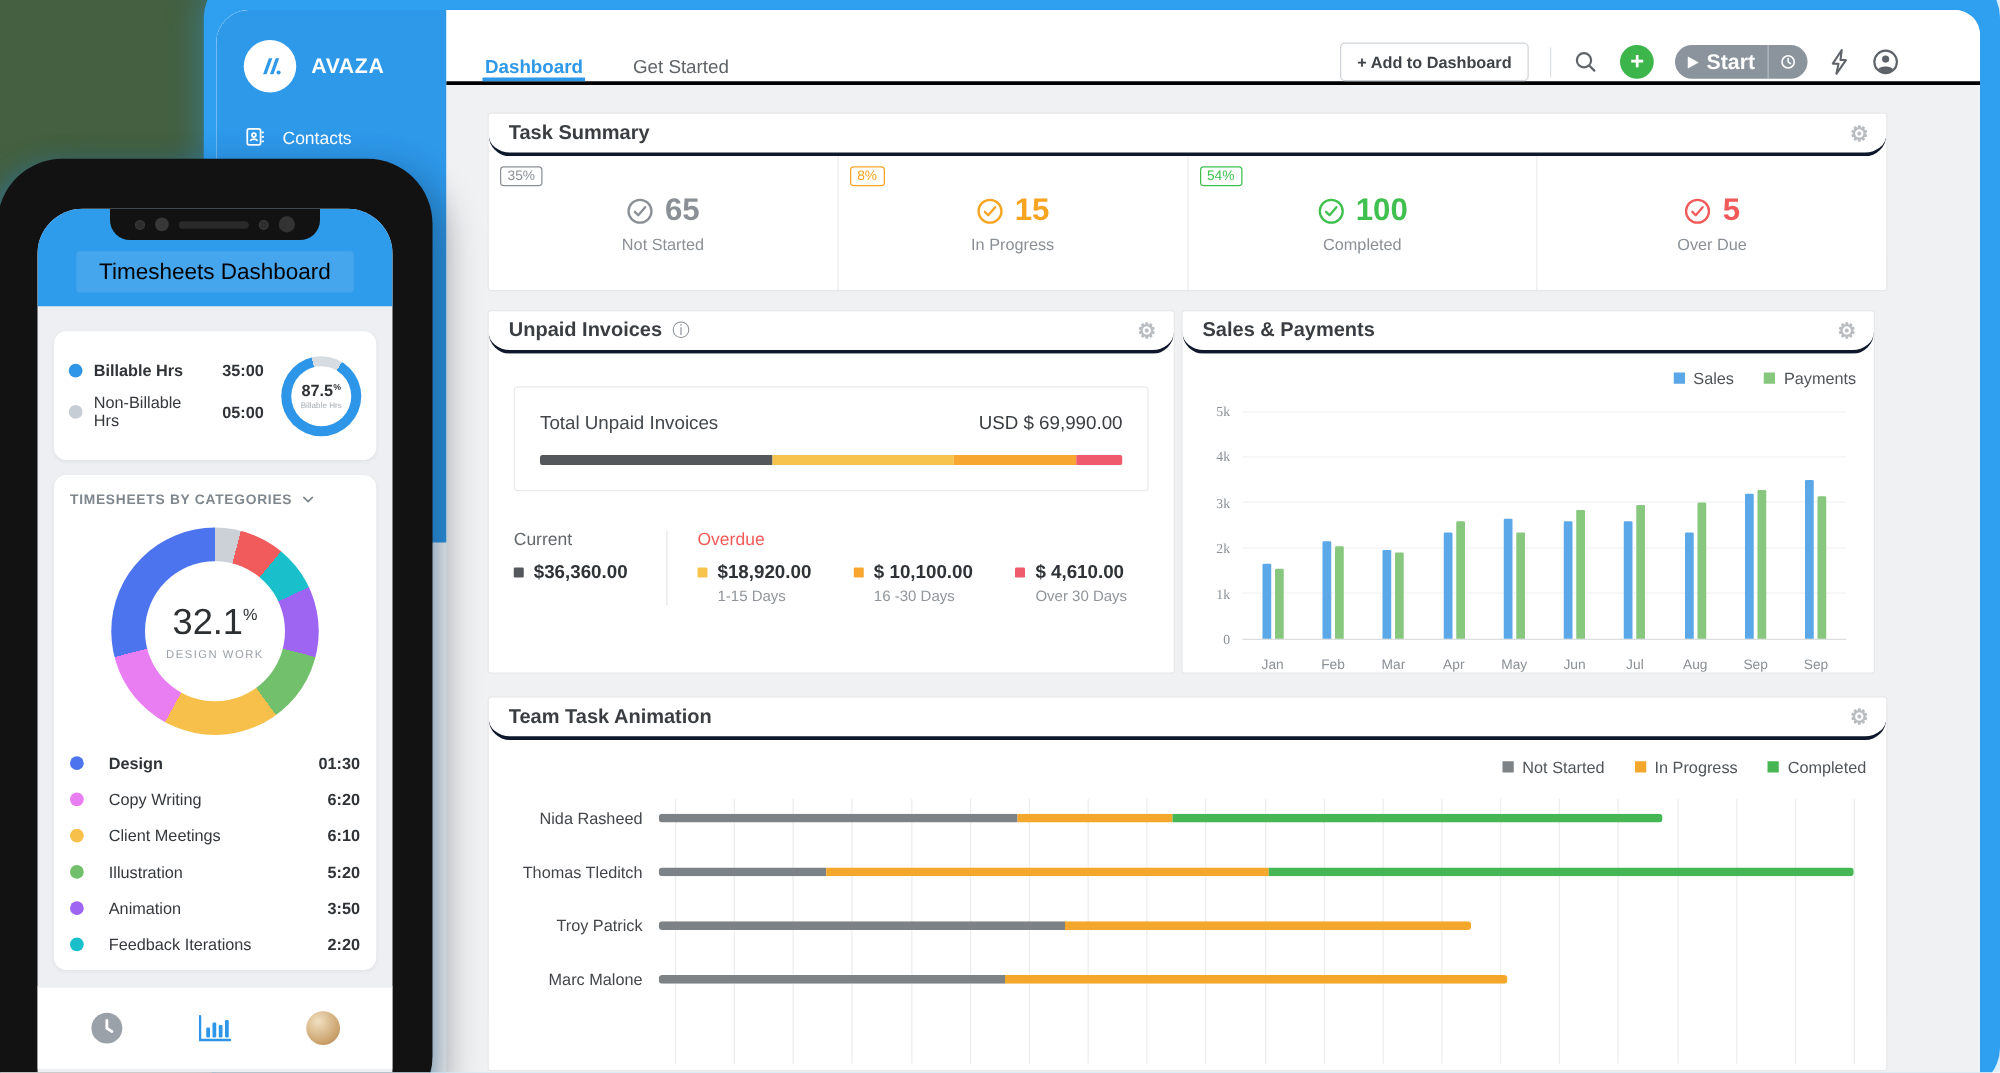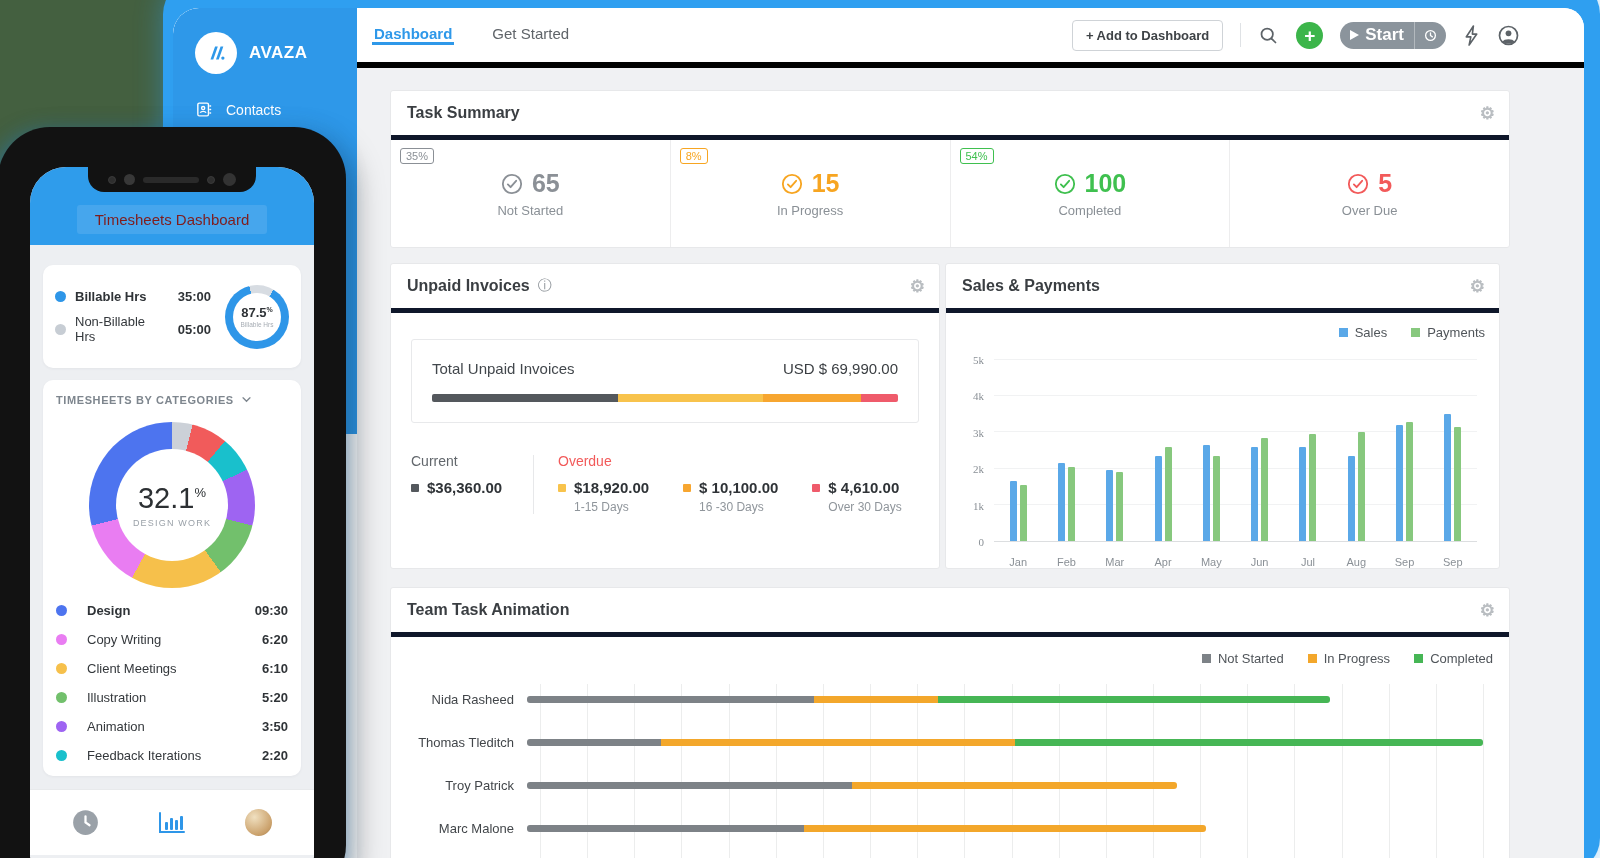--- a/index.html
+++ b/index.html
@@ -18,44 +18,44 @@
     border-top-left-radius:26px; z-index:2; padding:24px 0 0 22px; }
   .brand { display:flex; align-items:center; gap:12px; }
   .brand-mark { width:42px; height:42px; border-radius:50%; background:#fff;
     display:flex; align-items:center; justify-content:center; }
   .brand-name { color:#fff; font-size:17px; font-weight:700; letter-spacing:.5px; }
   .side-item { display:flex; align-items:center; gap:14px; color:#fff; font-size:14px;
     margin-top:27px; cursor:pointer; }
   .side-item:first-of-type { margin-top:42px; }
 
   .main { position:absolute; left:184px; right:0; top:0; bottom:0; }
-  .topbar { height:60px; background:#fff; border-bottom:6px solid #000000;
-    display:flex; align-items:center; padding-left:15px; }
+  .topbar { height:60px; background:#fff; border-bottom:3px solid #000000;
+    display:flex; align-items:flex-end; padding-left:29px; }
   .tab { display:flex; align-items:center; font-size:15px; color:#5f6469; padding:0 2px;
     margin-right:36px; border-bottom:3px solid transparent; font-weight:500; cursor:pointer; }
   .tab.active { color:#2e98e9; border-color:#2e98e9; font-weight:600; }
   .tb-right { margin-left:auto; display:flex; align-items:center; gap:17px; padding-right:64px; }
   .add-btn { border:1px solid #cfd3d7; border-radius:4px; padding:7px 13px; font-size:13px;
     font-weight:600; color:#3f4347; background:#fff; cursor:pointer; white-space:nowrap; }
   .vdiv { width:1px; height:24px; background:#dfe2e5; }
   .icon-btn { display:flex; align-items:center; cursor:pointer; }
   .green-plus { width:27px; height:27px; border-radius:50%; background:#3cb54a; color:#fff;
     display:flex; align-items:center; justify-content:center; font-size:19px; font-weight:700;
     cursor:pointer; line-height:1; }
   .timer { display:flex; align-items:center; background:#8b949c; border-radius:14px; height:27px;
     color:#fff; font-size:17px; font-weight:600; cursor:pointer; }
   .timer .seg1 { display:flex; align-items:center; gap:6px; padding:0 10px; }
   .timer .tdiv { width:1px; height:27px; background:rgba(255,255,255,.35); }
   .timer .seg2 { padding:0 9px; display:flex; }
 
   .content { position:absolute; left:0; right:0; top:60px; bottom:0; background:#f0f1f3;
     padding:22px 0 0 33px; }
   .card { background:#fff; border:1px solid #e7e8ea; border-radius:3px; width:1120px; }
-  .card-h { position:relative; height:49px; display:flex; align-items:center; gap:8px;
-    padding:0 16px; border-bottom:5px solid #0f172a; font-size:16px; font-weight:700; color:#3a3e42; }
+  .card-h { position:relative; height:34px; display:flex; align-items:center; gap:8px;
+    padding:0 16px; border-bottom:3px solid #0f172a; font-size:16px; font-weight:700; color:#3a3e42;border-radius:17px; }
   .gear { position:absolute; right:14px; top:50%; transform:translateY(-50%);
     color:#b9bdc1; font-size:17px; cursor:pointer; line-height:1; }
   .info-i { color:#8a9096; font-size:14px; font-weight:400; cursor:pointer; }
 
   
   .ts-body { height:107px; display:flex; }
   .ts-col { flex:1; position:relative; display:flex; flex-direction:column; align-items:center;
     justify-content:center; border-left:1px solid #ededee; }
   .ts-col:first-child { border-left:none; }
   .ts-badge { position:absolute; left:9px; top:8px; font-size:11px; border:1px solid;
@@ -119,21 +119,21 @@
     box-shadow:-4px 6px 22px rgba(36,140,226,.55), 8px 12px 30px rgba(0,0,0,.35); }
   .screen { position:absolute; left:32px; top:40px; width:284px; height:724px; border-radius:36px;
     background:#edeff2; overflow:hidden; }
   .notch { position:absolute; left:50%; transform:translateX(-50%); top:0; width:168px; height:25px;
     background:#121212; border-radius:0 0 16px 16px; display:flex; align-items:center;
     justify-content:center; gap:8px; z-index:3; }
   .n-dot { border-radius:50%; background:#2e2e2e; }
   .n-speaker { width:56px; height:6px; border-radius:3px; background:#2a2a2a; }
   .p-header { height:78px; background:#2f9ceb; display:flex; align-items:flex-end;
     justify-content:center; padding-bottom:11px; }
-  .p-title { background:#46a6ed; border-radius:3px; padding:6px 18px; color:#7f1d1d; font-size:15px; }
+  .p-title { background:#46a6ed; border-radius:3px; padding:6px 18px; color:#000000; font-size:18px; }
   .p-body { padding:10px 13px 0; }
   .p-card { background:#fff; border-radius:10px; box-shadow:0 1px 3px rgba(30,40,60,.05); }
   .pc1 { display:flex; align-items:center; justify-content:space-between; padding:12px 13px; }
   .pw-label { font-size:14px; font-weight:700; color:#2f3337; display:flex; align-items:center;
     gap:7px; cursor:pointer; }
   .pw-range { font-size:10.5px; color:#9aa1a8; }
   .pc2 { display:flex; align-items:center; padding:14px 12px; margin-top:10px; }
   .h-rows { flex:1; }
   .h-row { display:flex; align-items:center; gap:9px; font-size:13px; color:#34383c; margin:10px 0; }
   .h-row.b .h-lbl { font-weight:700; color:#2f3337; }
@@ -595,21 +595,21 @@
           <div class="cat-donut" id="cat-donut" style="background: conic-gradient(rgb(204, 209, 216) 0%, rgb(204, 209, 216) 4%, rgb(241, 91, 91) 4%, rgb(241, 91, 91) 11%, rgb(25, 192, 204) 11%, rgb(25, 192, 204) 18%, rgb(158, 100, 242) 18%, rgb(158, 100, 242) 29%, rgb(114, 192, 108) 29%, rgb(114, 192, 108) 40%, rgb(246, 192, 75) 40%, rgb(246, 192, 75) 58%, rgb(233, 125, 242) 58%, rgb(233, 125, 242) 71%, rgb(77, 116, 239) 71%, rgb(77, 116, 239) 100%);">
             <div class="cat-inner">
               <span class="cat-val"><span>32.1</span><sup>%</sup></span>
               <span class="cat-sub">DESIGN WORK</span>
             </div>
           </div>
           <div class="cat-list" id="cat-list">
               <div class="cl-row">
                 <span class="h-dot" style="background: rgb(77, 116, 239);"></span>
                 <span class="cl-lbl">Design</span>
-                <span class="cl-time">09:30</span>
+                <span class="cl-time">01:30</span>
               </div>
               <div class="cl-row">
                 <span class="h-dot" style="background: rgb(233, 125, 242);"></span>
                 <span class="cl-lbl">Copy Writing</span>
                 <span class="cl-time">6:20</span>
               </div>
               <div class="cl-row">
                 <span class="h-dot" style="background: rgb(246, 192, 75);"></span>
                 <span class="cl-lbl">Client Meetings</span>
                 <span class="cl-time">6:10</span>

